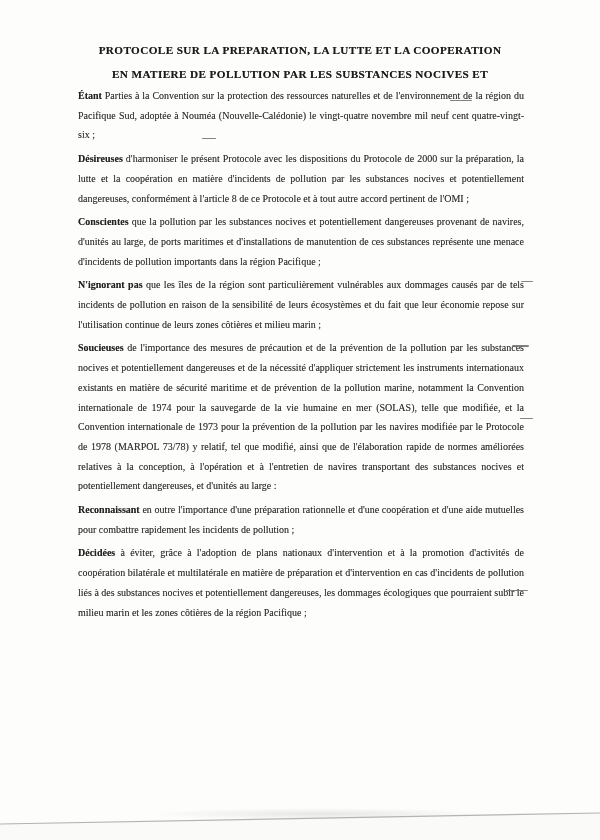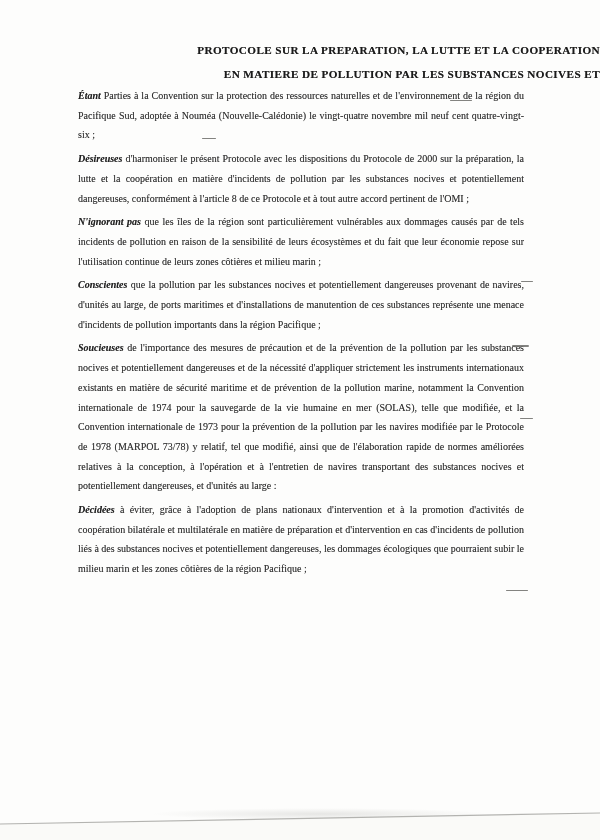--- a/index.html
+++ b/index.html
@@ -10,21 +10,21 @@
   }
   .page {
     position: relative;
     width: 600px;
     height: 840px;
     background: #fdfdfc;
     overflow: hidden;
   }
   .doc-title {
     margin-top: 38px;
-    text-align: right;
+    text-align: center;
     font-size: 11.2px;
     font-weight: bold;
     line-height: 24px;
     letter-spacing: 0.4px;
     color: #1b1b1b;
     text-shadow: 0 0 0.6px rgba(20,20,20,0.55);
   }
   .doc-title .tline { display: block; }
   .salutation {
     margin: 15px 76px 11px 78px;
@@ -39,21 +39,20 @@
   .para {
     font-size: 10px;
     line-height: 19.7px;
     text-align: justify;
     color: #303030;
     margin-bottom: 4px;
     text-shadow: 0 0 0.5px rgba(40,40,40,0.45);
   }
   .lead {
     font-weight: bold;
-    font-style: italic;
     color: #222222;
   }
   .artifact {
     position: absolute;
     background: #6d6d6a;
     height: 1.4px;
     border-radius: 1px;
     opacity: 0.85;
   }
   .smudge {
@@ -80,23 +79,24 @@
 
   <h1 class="doc-title">
     <span class="tline">PROTOCOLE SUR LA PREPARATION, LA LUTTE ET LA COOPERATION</span>
     <span class="tline">EN MATIERE DE POLLUTION PAR LES SUBSTANCES NOCIVES ET</span>
   </h1>
 
 
   <div class="preamble">
     <p class="para"><span class="lead">Étant</span><span> Parties à la Convention sur la protection des ressources naturelles et de l'environnement de la région du Pacifique Sud, adoptée à Nouméa (Nouvelle-Calédonie) le vingt-quatre novembre mil neuf cent quatre-vingt-six ;</span></p>
     <p class="para"><span class="lead">Désireuses</span><span> d'harmoniser le présent Protocole avec les dispositions du Protocole de 2000 sur la préparation, la lutte et la coopération en matière d'incidents de pollution par les substances nocives et potentiellement dangereuses, conformément à l'article 8 de ce Protocole et à tout autre accord pertinent de l'OMI ;</span></p>
+    <p class="para"><span class="lead">Conscientes</span><span> que la pollution par les substances nocives et potentiellement dangereuses provenant de navires, d'unités au large, de ports maritimes et d'installations de manutention de ces substances représente une menace d'incidents de pollution importants dans la région Pacifique ;</span></p>
     <p class="para"><span class="lead">N'ignorant pas</span><span> que les îles de la région sont particulièrement vulnérables aux dommages causés par de tels incidents de pollution en raison de la sensibilité de leurs écosystèmes et du fait que leur économie repose sur l'utilisation continue de leurs zones côtières et milieu marin ;</span></p>
-    <p class="para"><span class="lead">Conscientes</span><span> que la pollution par les substances nocives et potentiellement dangereuses provenant de navires, d'unités au large, de ports maritimes et d'installations de manutention de ces substances représente une menace d'incidents de pollution importants dans la région Pacifique ;</span></p>
     <p class="para"><span class="lead">Soucieuses</span><span> de l'importance des mesures de précaution et de la prévention de la pollution par les substances nocives et potentiellement dangereuses et de la nécessité d'appliquer strictement les instruments internationaux existants en matière de sécurité maritime et de prévention de la pollution marine, notamment la Convention internationale de 1974 pour la sauvegarde de la vie humaine en mer (SOLAS), telle que modifiée, et la Convention internationale de 1973 pour la prévention de la pollution par les navires modifiée par le Protocole de 1978 (MARPOL 73/78) y relatif, tel que modifié, ainsi que de l'élaboration rapide de normes améliorées relatives à la conception, à l'opération et à l'entretien de navires transportant des substances nocives et potentiellement dangereuses, et d'unités au large :</span></p>
+    <p class="para"><span class="lead">Reconnaissant</span><span> en outre l'importance d'une préparation rationnelle et d'une coopération et d'une aide mutuelles pour combattre rapidement les incidents de pollution ;</span></p>
     <p class="para"><span class="lead">Décidées</span><span> à éviter, grâce à l'adoption de plans nationaux d'intervention et à la promotion d'activités de coopération bilatérale et multilatérale en matière de préparation et d'intervention en cas d'incidents de pollution liés à des substances nocives et potentiellement dangereuses, les dommages écologiques que pourraient subir le milieu marin et les zones côtières de la région Pacifique ;</span></p>
   </div>
 
   <div class="artifact" style="left:450px; top:100px; width:22px;"></div>
   <div class="artifact" style="left:202px; top:138px; width:14px;"></div>
   <div class="artifact" style="left:521px; top:281px; width:12px;"></div>
   <div class="artifact" style="left:512px; top:345px; width:17px; height:1.8px;"></div>
   <div class="artifact" style="left:520px; top:418px; width:13px;"></div>
   <div class="artifact" style="left:506px; top:590px; width:22px; height:1px;"></div>
 

